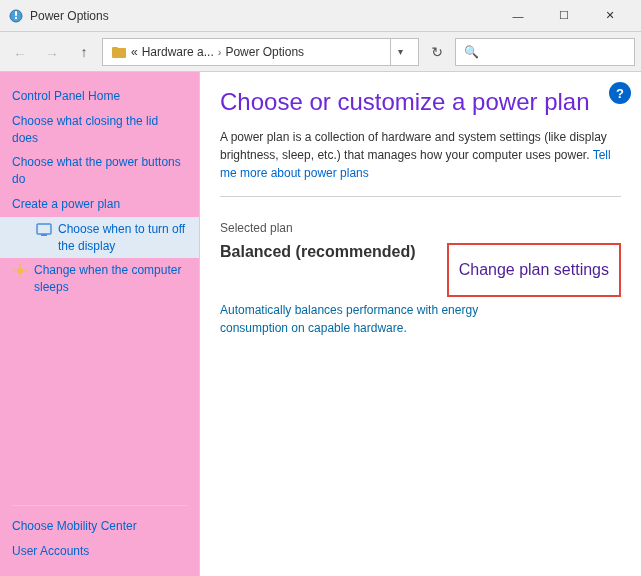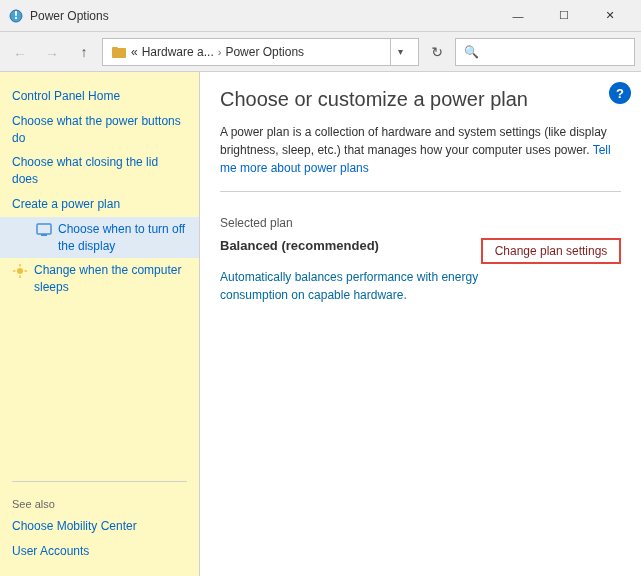--- a/index.html
+++ b/index.html
@@ -141,21 +141,21 @@
     
     .main-layout {
       display: flex;
       height: calc(576px - 32px - 40px);
     }
 
     
     .sidebar {
       width: 200px;
       min-width: 200px;
-      background: #fef9c3;
+      background: #f9a8d4;
       border-right: 1px solid #d0d0d0;
       padding: 12px 0;
       display: flex;
       flex-direction: column;
     }
     .sidebar-link {
       display: flex;
       align-items: flex-start;
       padding: 4px 12px;
       color: #0066cc;
@@ -192,22 +192,22 @@
 
     
     .content {
       flex: 1;
       padding: 16px 20px;
       overflow-y: auto;
       background: #fff;
       position: relative;
     }
     .content-title {
-      font-size: 20px;
-      color: #404040;
+      font-size: 24px;
+      color: #6d28d9;
       font-weight: 300;
       margin-bottom: 12px;
     }
     .content-desc {
       font-size: 12px;
       color: #333;
       line-height: 1.5;
       margin-bottom: 8px;
     }
     .content-link {
@@ -226,30 +226,30 @@
       margin-bottom: 8px;
       margin-top: 24px;
     }
     .plan-row {
       display: flex;
       align-items: flex-start;
       justify-content: space-between;
       margin-bottom: 4px;
     }
     .plan-name {
-      font-size: 13px;
+      font-size: 16px;
       font-weight: bold;
       color: #333;
     }
     .change-plan-btn {
       border: 2px solid #e0453a;
       background: transparent;
-      color: #7f1d1d;
-      font-size: 12px;
-      padding: 4px 10px;
+      color: #4c1d95;
+      font-size: 16px;
+      padding: 16px 10px;
       cursor: pointer;
       white-space: nowrap;
       min-width: 140px;
       text-align: center;
     }
     .plan-desc {
       font-size: 12px;
       color: #0369a1;
       line-height: 1.5;
       max-width: 300px;
@@ -315,25 +315,25 @@
 
 <div class="main-layout">
 
   <div class="sidebar">
 
     <a class="sidebar-link">
       <span>Control Panel Home</span>
     </a>
 
     <a class="sidebar-link">
+      <span>Choose what closing the lid does</span>
+    </a>
+
+    <a class="sidebar-link">
       <span>Choose what the power buttons do</span>
-    </a>
-
-    <a class="sidebar-link">
-      <span>Choose what closing the lid does</span>
     </a>
 
     <a class="sidebar-link">
       <span>Create a power plan</span>
     </a>
 
     <a class="sidebar-link active">
       <span class="link-icon">
         <svg width="16" height="14" viewBox="0 0 16 14">
           <rect x="1" y="1" width="14" height="10" rx="1" fill="none" stroke="#4a90d9" stroke-width="1.5"></rect>
@@ -352,21 +352,20 @@
           <line x1="1" y1="8" x2="3.5" y2="8" stroke="#f0c040" stroke-width="1.5"></line>
           <line x1="12.5" y1="8" x2="15" y2="8" stroke="#f0c040" stroke-width="1.5"></line>
         </svg>
       </span>
       <span>Change when the computer sleeps</span>
     </a>
 
     <div style="flex:1"></div>
 
     <div class="sidebar-divider"></div>
-    <div class="sidebar-section">See also</div>
 
     <a class="sidebar-link">
       <span>Choose Mobility Center</span>
     </a>
     <a class="sidebar-link">
       <span>User Accounts</span>
     </a>
 
   </div>
 

